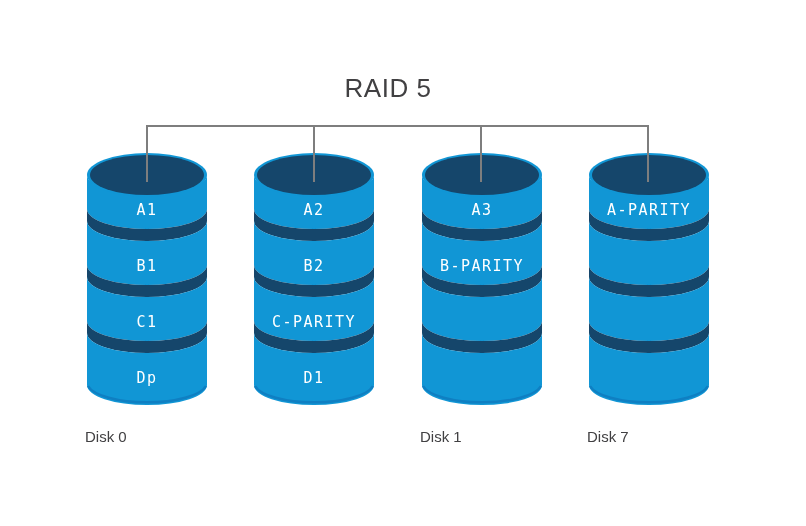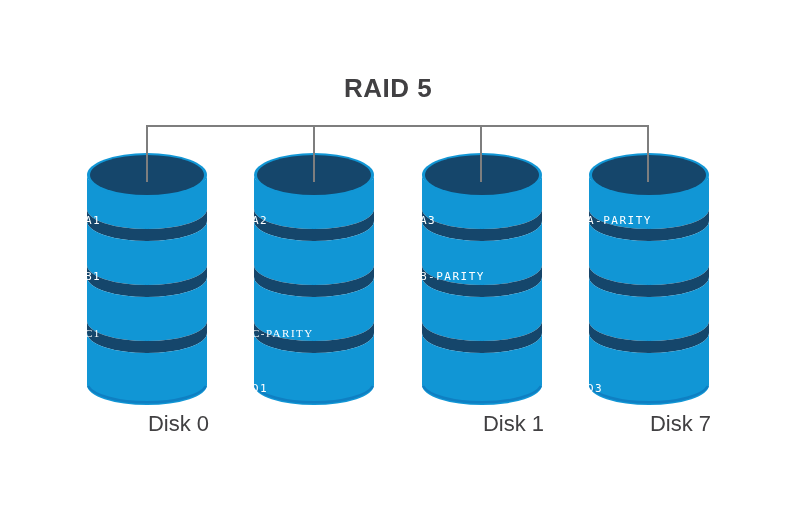--- a/index.html
+++ b/index.html
@@ -17,21 +17,21 @@
   .stage {
     position: absolute;
     inset: 0;
   }
   .title {
     position: absolute;
     left: 388px;
     top: 73px;
     transform: translateX(-50%);
     font-size: 26px;
-    font-weight: 700;
+    font-weight: 400;
     letter-spacing: 0.5px;
     color: var(--c-text, #414042);
     white-space: nowrap;
   }
   .hline {
     position: absolute;
     top: 125px;
     left: 146px;
     width: 503px;
     height: 2px;
@@ -73,38 +73,38 @@
     fill: none;
     stroke: var(--c-disk_bottom_edge, #0f7fc2);
     stroke-width: 2.5;
   }
   .blk {
     position: absolute;
     left: 0;
     width: 124px;
     height: 22px;
     line-height: 22px;
+    text-align: center;
     font-family: "DejaVu Sans Mono", monospace;
-    font-size: 11px;
+    font-size: 15px;
     letter-spacing: 1.5px;
     color: var(--c-block_text, #ffffff);
     white-space: nowrap;
-    margin-top: 11px;
   }
   .blk.b1 { top: 46px; }
   .blk.b2 { top: 102px; }
-  .blk.b3 { top: 158px; font-family: Liberation Serif, serif; }
+  .blk.b3 { top: 158px; }
   .blk.b4 { top: 214px; }
   .dname {
     position: absolute;
-    top: 258px;
+    top: 275px;
     left: 0;
     width: 124px;
-    text-align: right;
-    font-size: 22px;
+    text-align: left;
+    font-size: 15px;
     font-weight: 500;
     color: var(--c-text, #414042);
     white-space: nowrap;
   }
 </style>
 </head>
 <body>
 
 <div class="stage">
 
@@ -125,37 +125,39 @@
       <path class="seg" d="M2 124 A60 20 0 0 0 122 124 L122 168 A60 20 0 0 1 2 168 Z"></path>
       <path class="band" d="M2 168 A60 20 0 0 0 122 168 L122 180 A60 20 0 0 1 2 180 Z"></path>
       <path class="seg" d="M2 180 A60 20 0 0 0 122 180 L122 232 A60 20 0 0 1 2 232 Z"></path>
       <path class="bottom-edge" d="M3 233 A60 20 0 0 0 121 233"></path>
       <ellipse class="rim" cx="62" cy="22" rx="60" ry="22"></ellipse>
       <ellipse class="cap" cx="62" cy="22" rx="57" ry="20"></ellipse>
     </svg>
     <div class="blk b1">A1</div>
     <div class="blk b2">B1</div>
     <div class="blk b3">C1</div>
+    <div class="blk b4">Dp</div>
     <div class="dname">Disk 0</div>
   </div>
 
   <div class="disk d1">
     <svg class="cyl" width="124" height="256" viewBox="0 0 124 256">
       <path class="seg" d="M2 22 A60 20 0 0 0 122 22 L122 56 A60 20 0 0 1 2 56 Z"></path>
       <path class="band" d="M2 56 A60 20 0 0 0 122 56 L122 68 A60 20 0 0 1 2 68 Z"></path>
       <path class="seg" d="M2 68 A60 20 0 0 0 122 68 L122 112 A60 20 0 0 1 2 112 Z"></path>
       <path class="band" d="M2 112 A60 20 0 0 0 122 112 L122 124 A60 20 0 0 1 2 124 Z"></path>
       <path class="seg" d="M2 124 A60 20 0 0 0 122 124 L122 168 A60 20 0 0 1 2 168 Z"></path>
       <path class="band" d="M2 168 A60 20 0 0 0 122 168 L122 180 A60 20 0 0 1 2 180 Z"></path>
       <path class="seg" d="M2 180 A60 20 0 0 0 122 180 L122 232 A60 20 0 0 1 2 232 Z"></path>
       <path class="bottom-edge" d="M3 233 A60 20 0 0 0 121 233"></path>
       <ellipse class="rim" cx="62" cy="22" rx="60" ry="22"></ellipse>
       <ellipse class="cap" cx="62" cy="22" rx="57" ry="20"></ellipse>
     </svg>
     <div class="blk b1">A2</div>
+    <div class="blk b2">B2</div>
     <div class="blk b3">C-PARITY</div>
     <div class="blk b4">D1</div>
   </div>
 
   <div class="disk d2">
     <svg class="cyl" width="124" height="256" viewBox="0 0 124 256">
       <path class="seg" d="M2 22 A60 20 0 0 0 122 22 L122 56 A60 20 0 0 1 2 56 Z"></path>
       <path class="band" d="M2 56 A60 20 0 0 0 122 56 L122 68 A60 20 0 0 1 2 68 Z"></path>
       <path class="seg" d="M2 68 A60 20 0 0 0 122 68 L122 112 A60 20 0 0 1 2 112 Z"></path>
       <path class="band" d="M2 112 A60 20 0 0 0 122 112 L122 124 A60 20 0 0 1 2 124 Z"></path>
@@ -178,17 +180,16 @@
       <path class="seg" d="M2 68 A60 20 0 0 0 122 68 L122 112 A60 20 0 0 1 2 112 Z"></path>
       <path class="band" d="M2 112 A60 20 0 0 0 122 112 L122 124 A60 20 0 0 1 2 124 Z"></path>
       <path class="seg" d="M2 124 A60 20 0 0 0 122 124 L122 168 A60 20 0 0 1 2 168 Z"></path>
       <path class="band" d="M2 168 A60 20 0 0 0 122 168 L122 180 A60 20 0 0 1 2 180 Z"></path>
       <path class="seg" d="M2 180 A60 20 0 0 0 122 180 L122 232 A60 20 0 0 1 2 232 Z"></path>
       <path class="bottom-edge" d="M3 233 A60 20 0 0 0 121 233"></path>
       <ellipse class="rim" cx="62" cy="22" rx="60" ry="22"></ellipse>
       <ellipse class="cap" cx="62" cy="22" rx="57" ry="20"></ellipse>
     </svg>
     <div class="blk b1">A-PARITY</div>
-    <div class="blk b4">D3</div>
     <div class="dname">Disk 7</div>
   </div>
 
 </div>
 
 </body></html>

